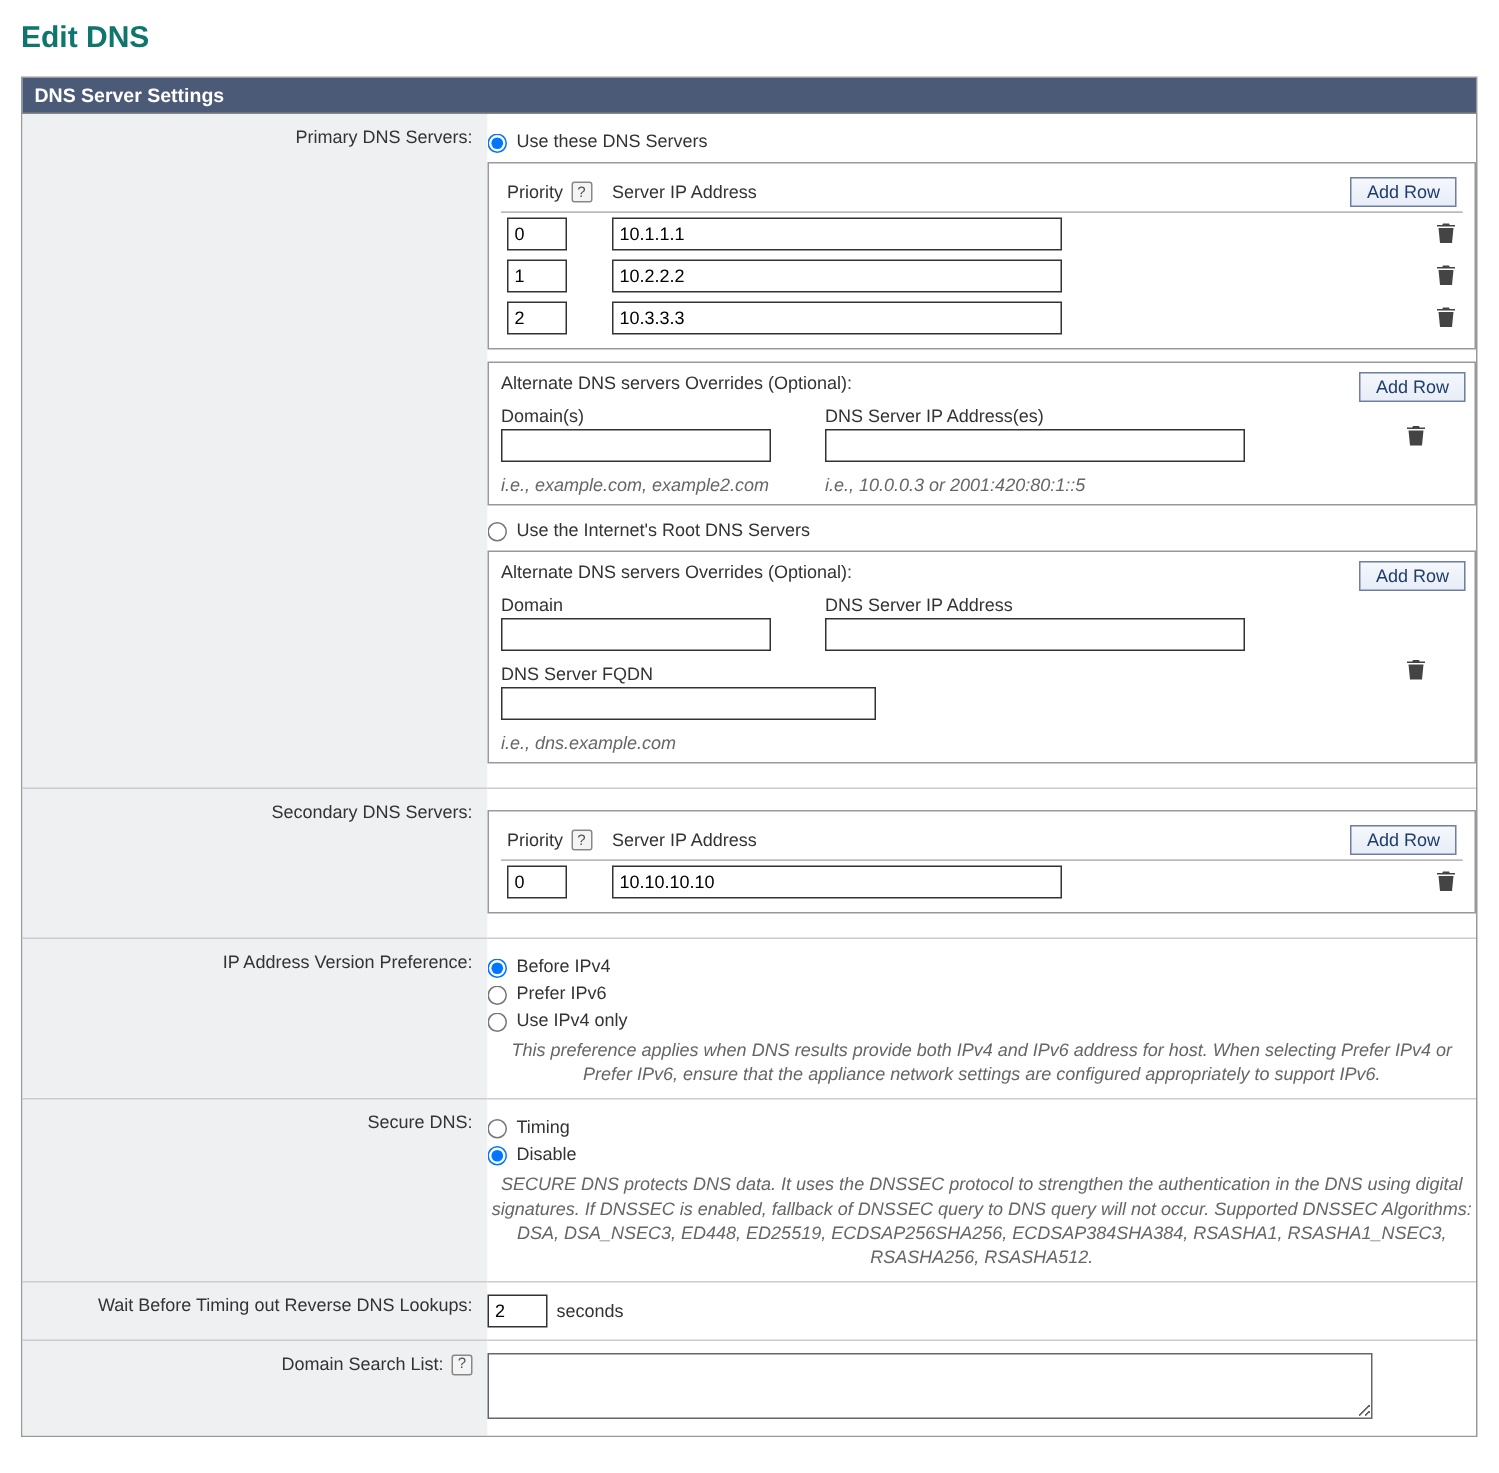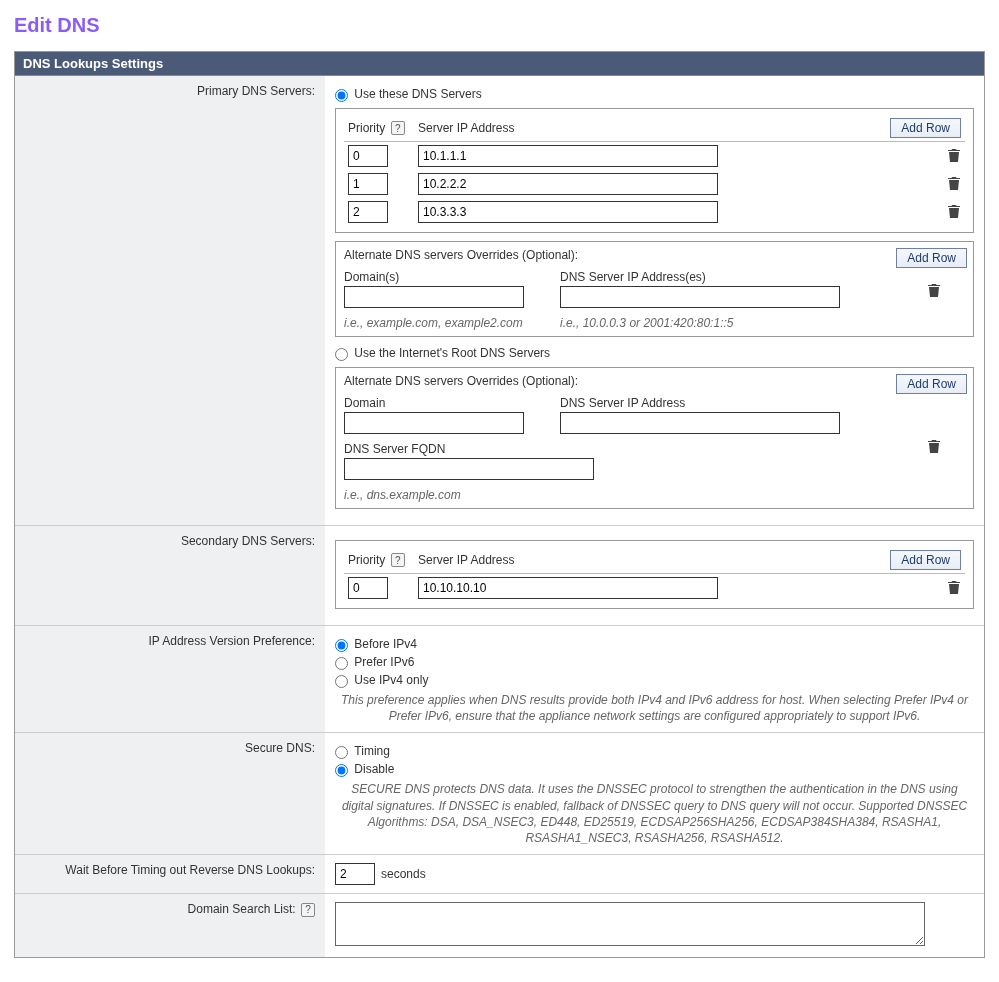--- a/index.html
+++ b/index.html
@@ -6,21 +6,21 @@
   body {
     margin: 0;
     padding: 14px;
     font-family: Verdana, Arial, sans-serif;
     font-size: 12px;
     color: #333;
     background: #fff;
     width: 999px;
   }
   h1.page-title {
-    color: #8b5cf6;
+    color: #0f766e;
     font-size: 20px;
     font-weight: 700;
     margin: 0 0 14px 0;
   }
   .panel {
     border: 1px solid #999;
   }
   .panel-header {
     background: #4a5a77;
     color: #fff;
@@ -42,21 +42,21 @@
   }
   .label-cell {
     background: #eef0f2;
     text-align: right;
     padding: 8px 10px;
     width: 310px;
     font-size: 12px;
   }
   .value-cell {
     background: #fff;
-    padding: 8px 10px;
+    padding: 8px 0;
   }
   .sub-box {
     border: 1px solid #999;
     padding: 6px 8px;
     margin: 6px 0 8px 0;
     position: relative;
   }
   .with-side-btn {
     padding-right: 85px;
   }
@@ -158,21 +158,21 @@
   .w-280 { width:280px; }
   .w-300 { width:300px; }
   .center-cell { text-align:center; }
 </style>
 </head>
 <body>
 
 <h1 class="page-title">Edit DNS</h1>
 
 <div class="panel">
-  <div class="panel-header">DNS Lookups Settings</div>
+  <div class="panel-header">DNS Server Settings</div>
 
   <table class="settings-table">
     <tbody>
 
       <tr>
         <td class="label-cell">Primary DNS Servers:</td>
         <td class="value-cell">
           <div class="radio-row">
             <input type="radio" name="primary_mode" checked="" style="">
             <span>Use these DNS Servers</span>

